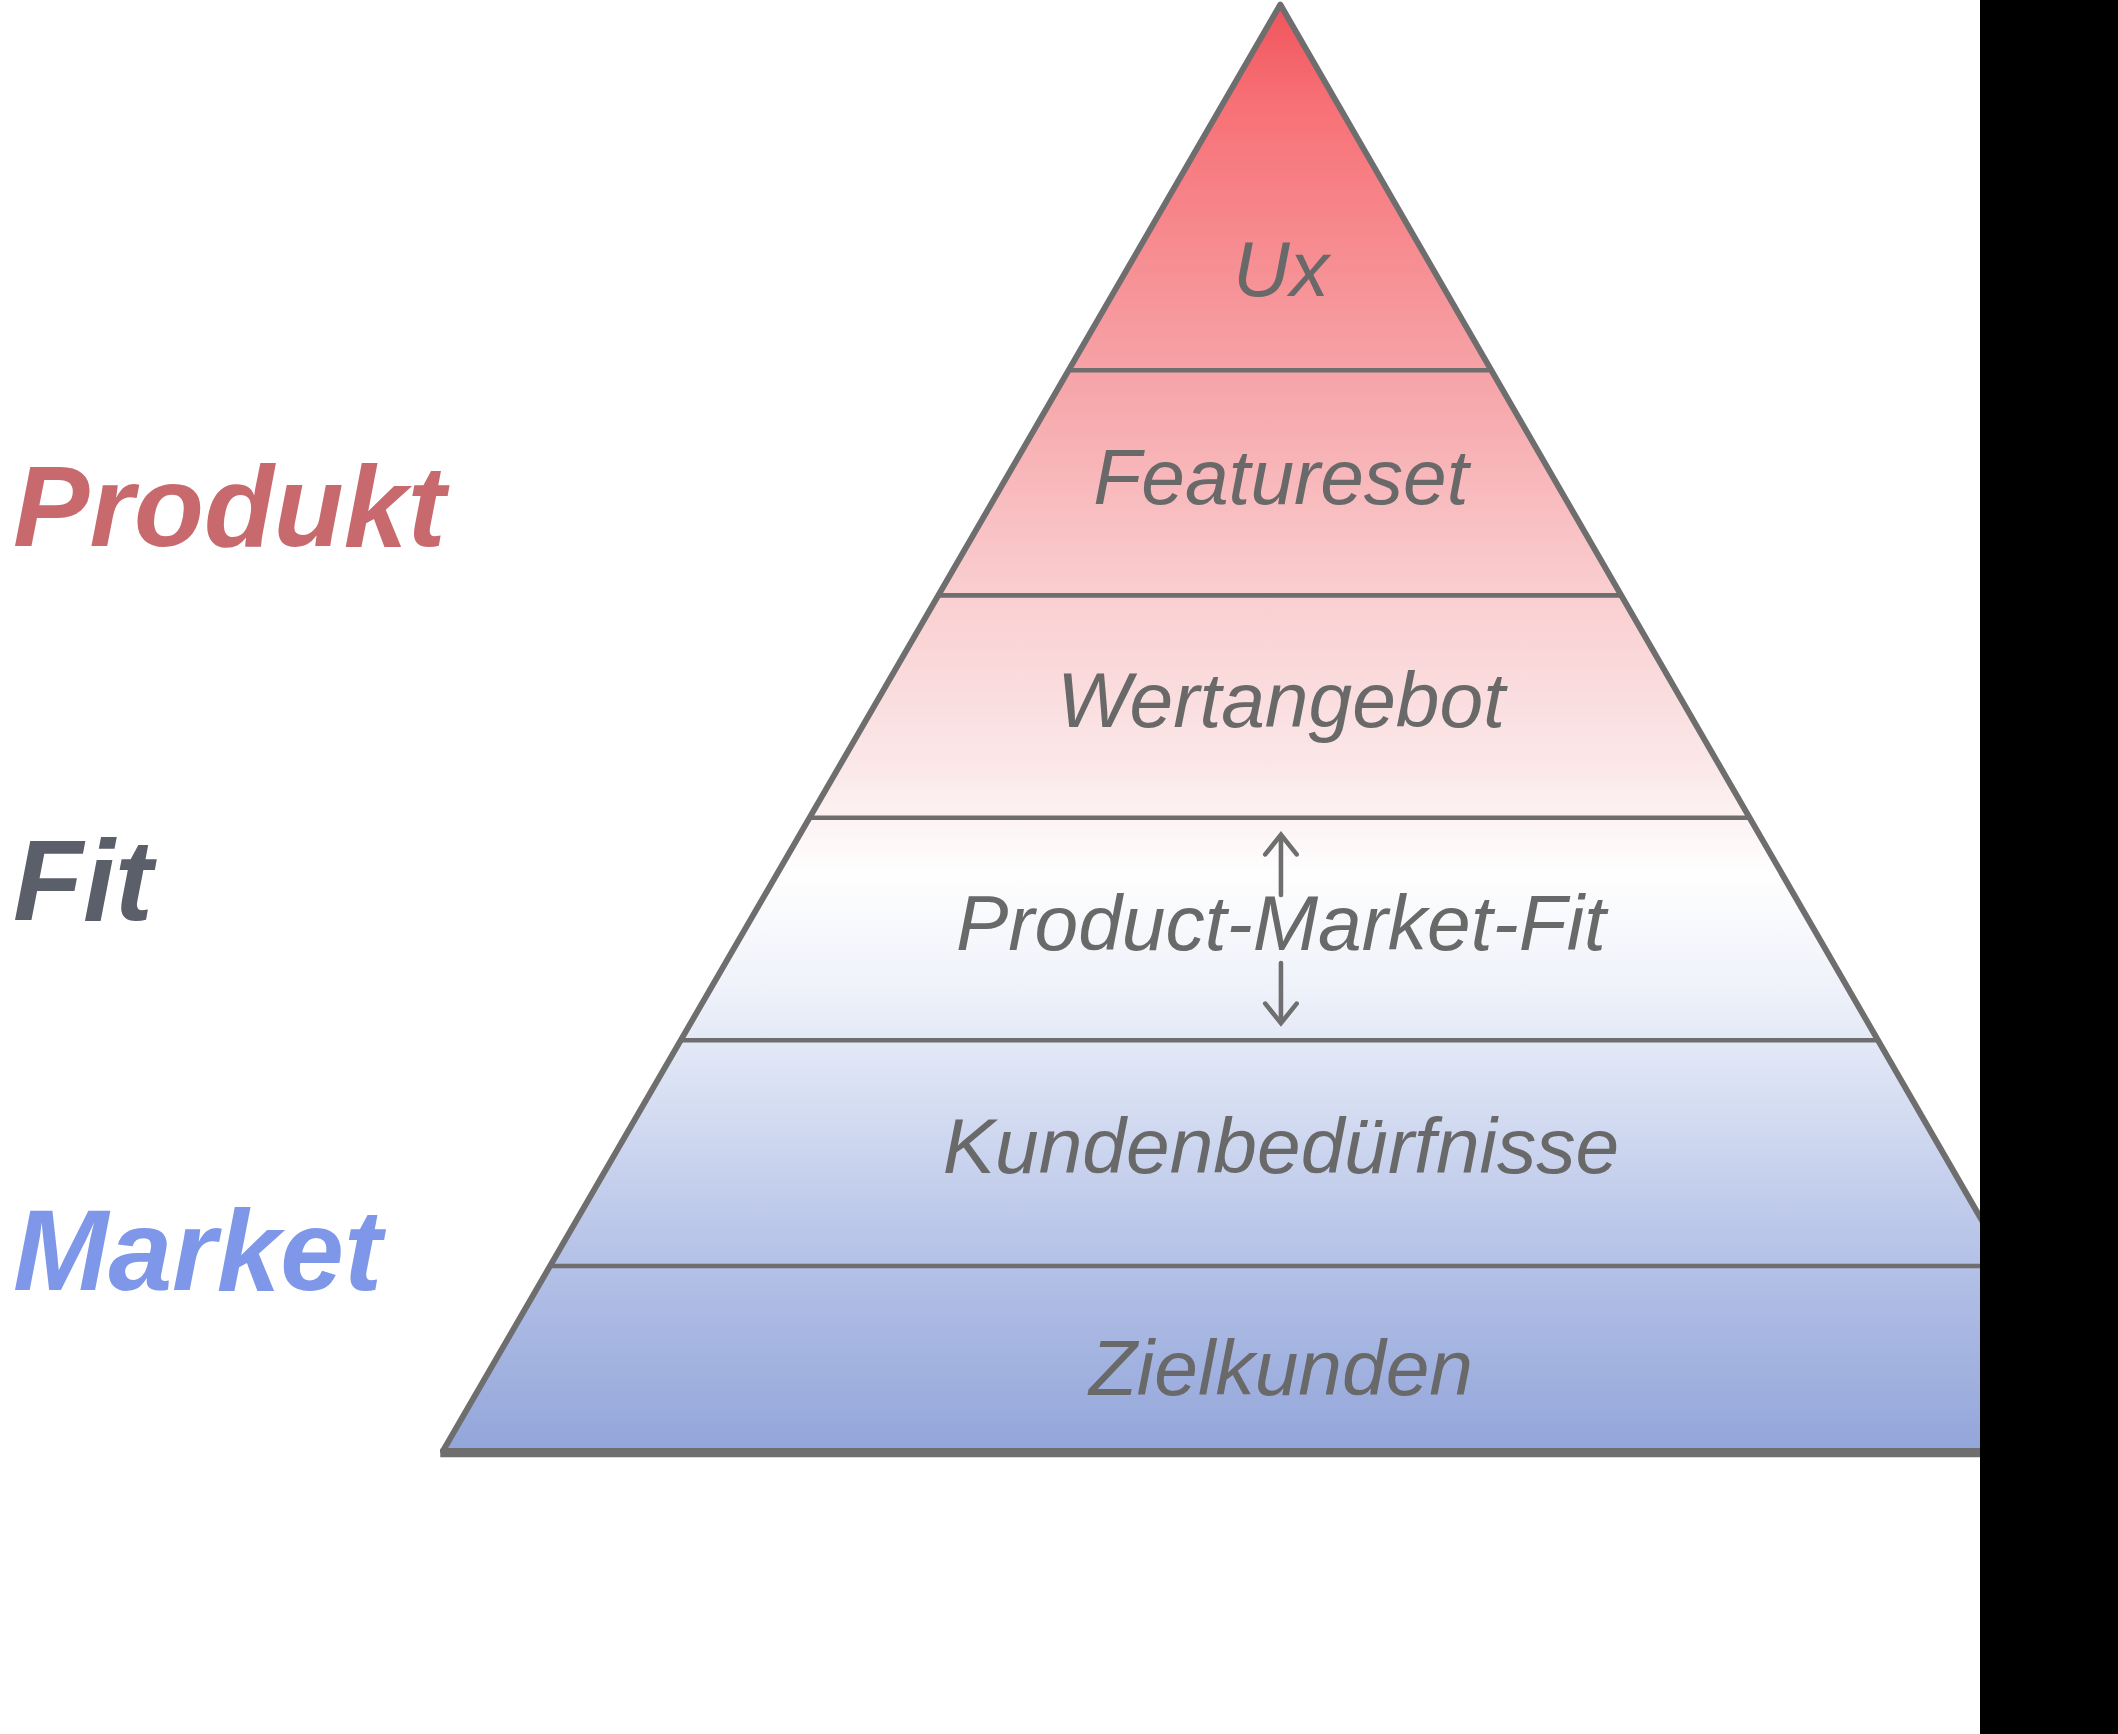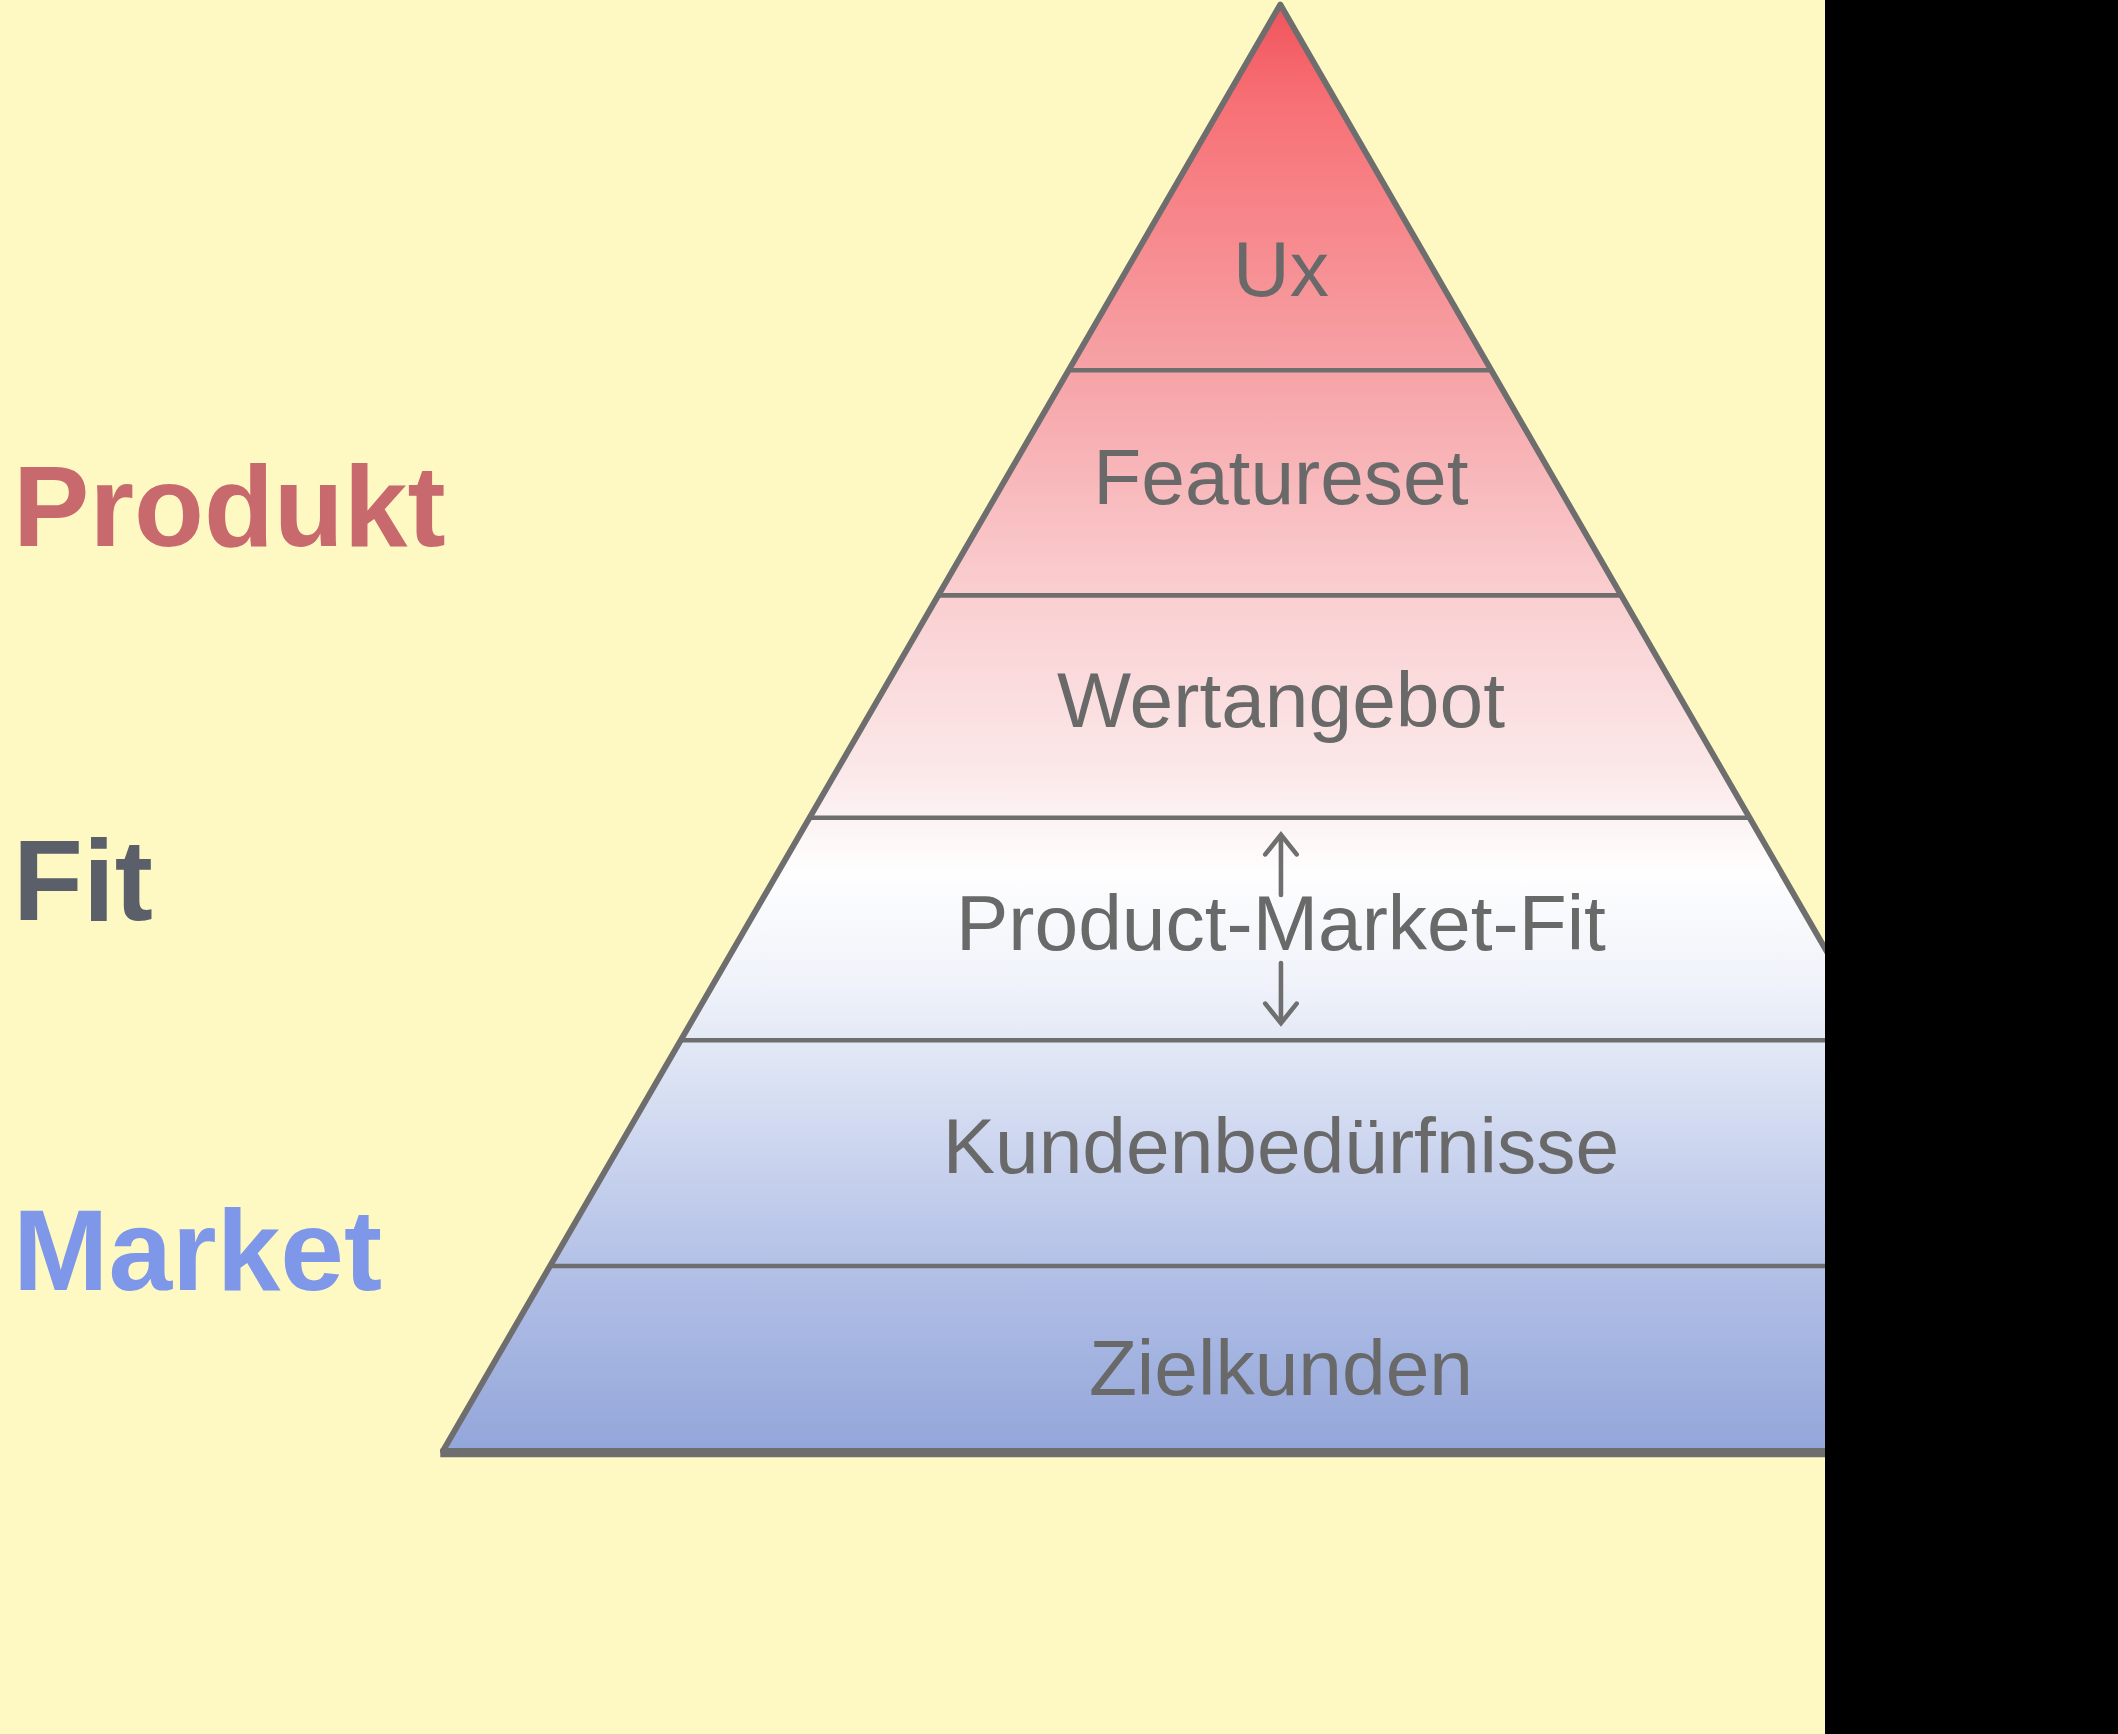--- a/index.html
+++ b/index.html
@@ -2,25 +2,26 @@
 <html style="font-size:10.5px"><head>
 <meta charset="utf-8">
 <style>
   html, body {
     margin: 0;
     padding: 0;
     background: #000;
   }
   .stage {
     position: relative;
-    width: 1825px;
+    width: 1980px;
     height: 1735px;
-    background: #fef9c3;
+    background: #ffffff;
     overflow: hidden;
     font-family: "Liberation Sans", sans-serif;
+    font-style: italic;
   }
   .stage svg {
     position: absolute;
     left: 0;
     top: 0;
   }
   .layer-label {
     font-family: "Liberation Sans", sans-serif;
     font-size: 120px;
     font-weight: 400;

